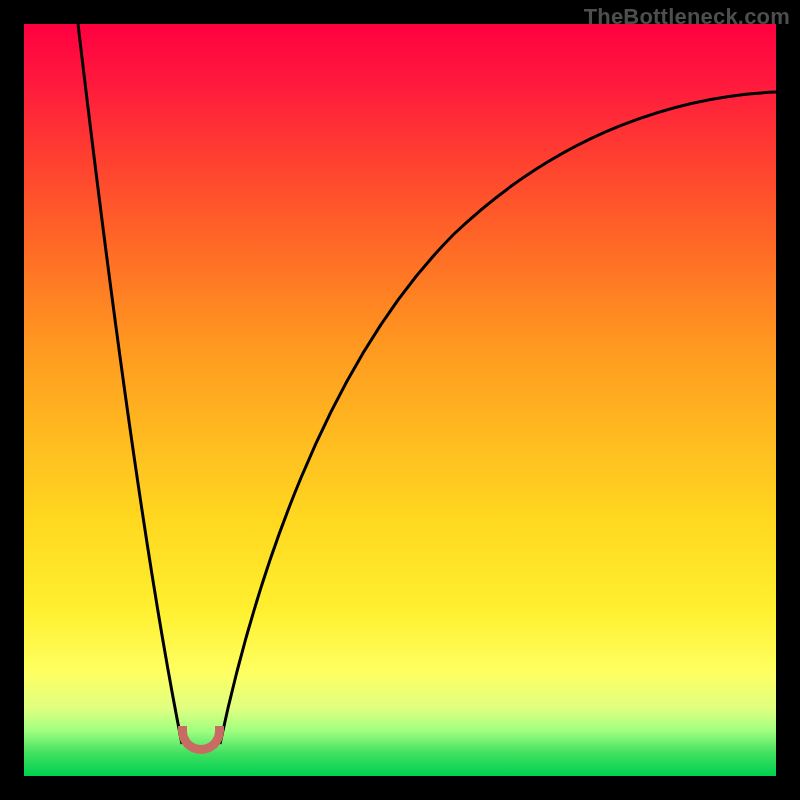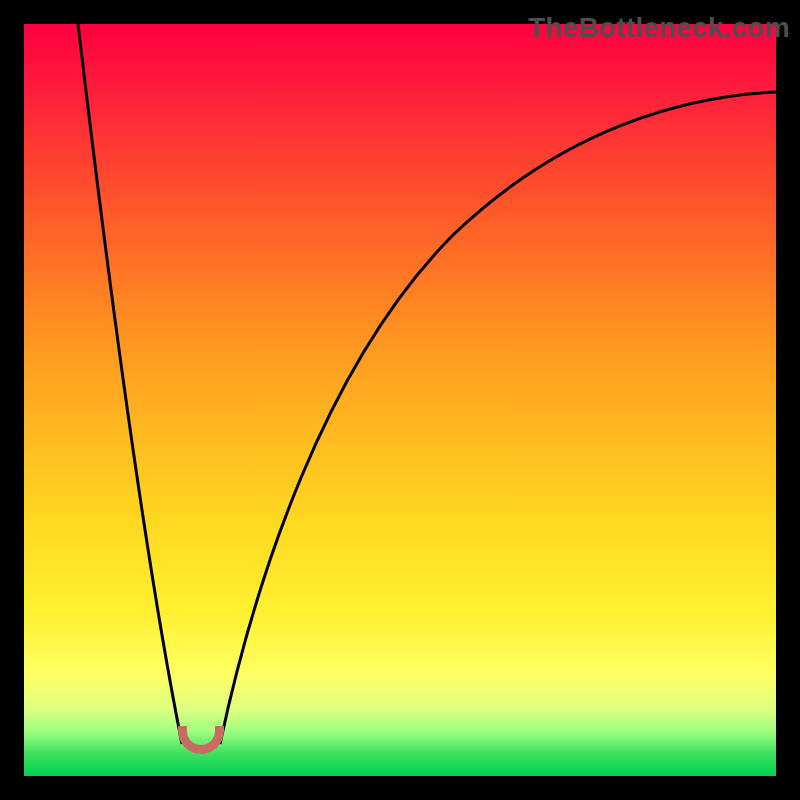--- a/index.html
+++ b/index.html
@@ -27,24 +27,24 @@
       #fff030 78%,
       #ffff60 86%,
       #e0ff80 91%,
       #a0ff80 94%,
       #40e060 97%,
       #00d050 100%
     );
   }
   .watermark {
     position: absolute;
-    top: 12px;
+    top: 4px;
     right: 10px;
     font-family: Arial, Helvetica, sans-serif;
-    font-size: 28px;
+    font-size: 22px;
     font-weight: 600;
     color: #4e4e4e;
     letter-spacing: 0.2px;
     z-index: 20;
   }
   svg.curves {
     position: absolute;
     left: 0;
     top: 0;
     width: 752px;

